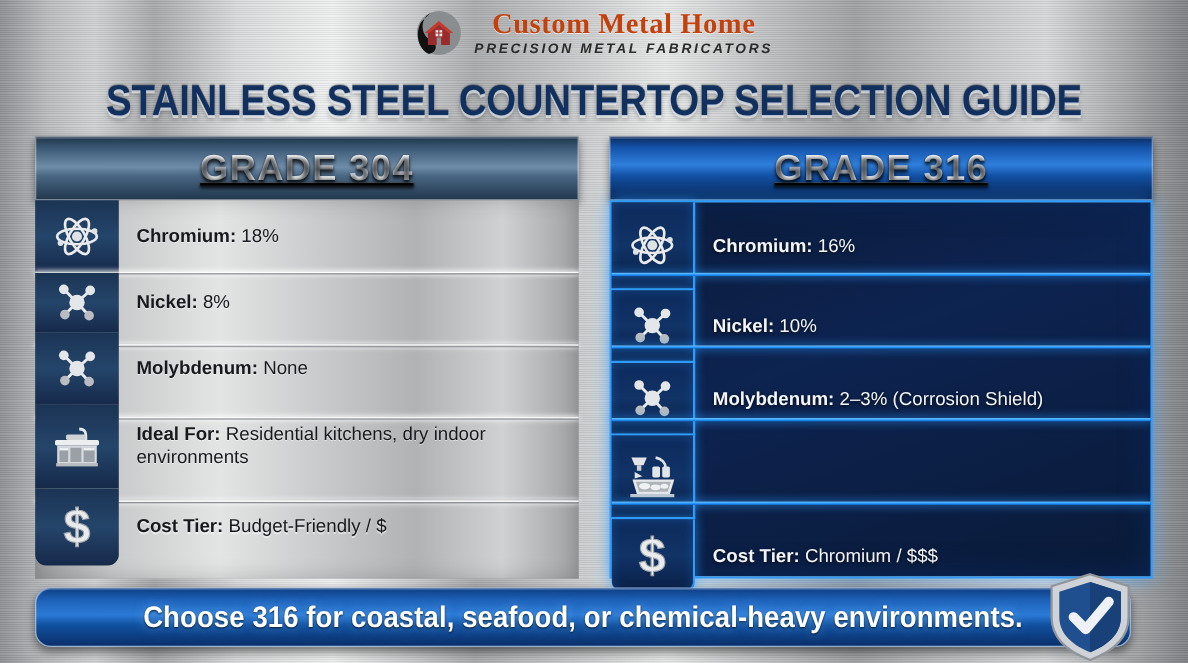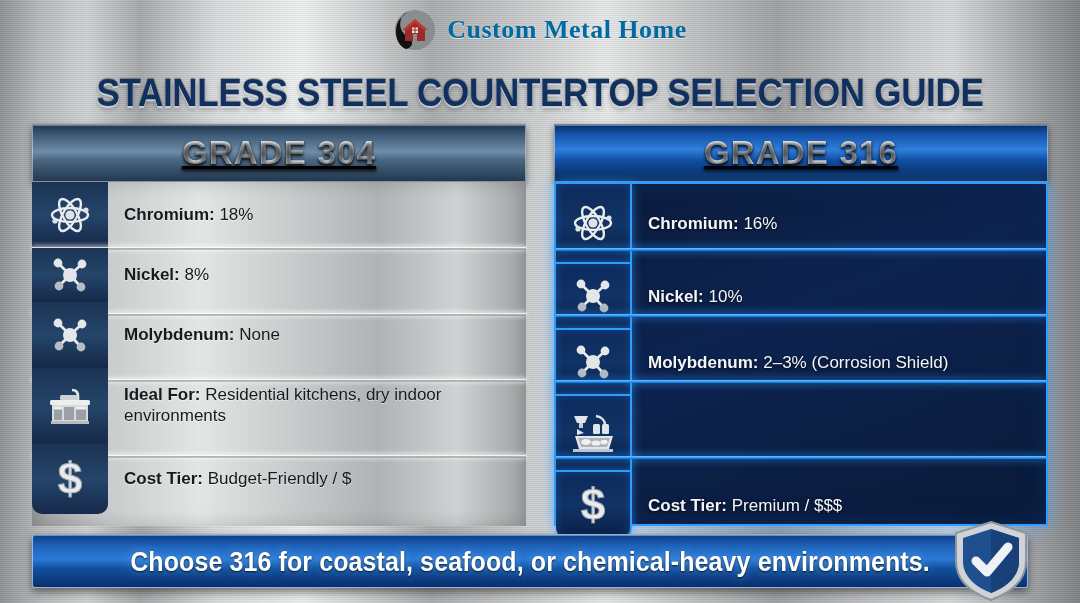--- a/index.html
+++ b/index.html
@@ -14,21 +14,21 @@
         #c6c8c9 48%, #e6e8e8 56%, #c0c2c3 64%, #9ea0a2 72%,
         #bdbfc1 80%, #d6d8d9 88%, #a3a5a7 95%, #7e8083 100%);
   }
 
   
   .logo-wrap{position:absolute;left:0;right:0;top:8px;display:flex;justify-content:center;align-items:center;gap:10px;}
   .logo-mark{width:44px;height:44px;position:relative;}
   .logo-text{display:flex;flex-direction:column;align-items:center;line-height:1;}
   .logo-title{
     font-family:"Liberation Serif","DejaVu Serif",serif;
-    font-size:26px;font-weight:700;color:#0369a1;letter-spacing:.5px;
+    font-size:26px;font-weight:700;color:#c2410c;letter-spacing:.5px;
     text-shadow:0 1px 0 rgba(255,255,255,.6);
   }
   .logo-sub{
     font-size:12.5px;font-weight:700;color:#2b2b2b;letter-spacing:2.4px;
     font-style:italic;margin-top:3px;
   }
 
   .main-title{
     position:absolute;left:0;right:0;top:70px;text-align:center;
     font-size:35px;font-weight:700;letter-spacing:-0.3px;
@@ -107,21 +107,21 @@
     position:absolute;left:0;right:0;height:3px;
     background:linear-gradient(180deg,#6fc6ff,#2f9dff 50%,#0c6fd4);
     box-shadow:0 0 9px rgba(47,157,255,.95);
   }
 
   
   .banner{
     position:absolute;left:32px;top:534px;width:994px;height:52px;
     background:linear-gradient(180deg,#0d3f86 0%,#1f64bb 22%,#2b7ad6 46%,#11519f 64%,#0a2f6b 100%);
     border:1px solid rgba(190,215,245,.75);
-    border-radius:3px;
+    border-radius:14px;
     box-shadow:0 4px 9px rgba(0,0,0,.5), inset 0 1px 0 rgba(255,255,255,.4);
     display:flex;align-items:center;justify-content:center;
   }
   .banner-text{
     font-size:25px;font-weight:700;color:#ffffff;letter-spacing:.1px;
     text-shadow:0 1px 2px rgba(0,0,0,.75), 0 0 9px rgba(120,190,255,.55);
     transform:scaleY(1.08);white-space:nowrap;
   }
   .shield{position:absolute;left:952px;top:519px;width:78px;height:84px;}
 
@@ -136,20 +136,21 @@
       <circle cx="22" cy="22" r="20" fill="#8a8d90"></circle>
       <path d="M14 4 C4 10 6 24 14 28 C22 32 20 40 13 41 C3 37 0 22 6 12 Z" fill="#111"></path>
       <path d="M22 12 L34 22 L32 22 L32 33 L24 33 L24 26 L20 26 L20 33 L12 33 L12 22 L10 22 Z" fill="#9b2b2b"></path>
       <path d="M22 11 L35 22 L31 22 L22 15 L13 22 L9 22 Z" fill="#c0392b"></path>
       <rect x="19" y="19" width="6" height="6" fill="#e8e8e8"></rect>
       <path d="M19 19 h6 M22 19 v6 M19 22 h6" stroke="#9b2b2b" stroke-width="1"></path>
     </svg>
   </div>
   <div class="logo-text">
     <div class="logo-title">Custom Metal Home</div>
+    <div class="logo-sub">PRECISION METAL FABRICATORS</div>
   </div>
 </div>
 
 <div class="main-title">STAINLESS STEEL COUNTERTOP SELECTION GUIDE</div>
 
 <div class="panel panel-left">
   <div class="panel-head">
     <span class="panel-head-text">GRADE 304</span>
   </div>
   <div class="panel-body">
@@ -356,21 +357,21 @@
     <div class="sep-right" style="top:272px"></div>
 
     <div class="row" style="height:68px">
       <div class="row-icon" style="border-radius:0 0 12px 12px">
         <svg class="icon-svg" width="44" height="48" viewBox="0 0 44 48">
           <text x="22" y="39" text-anchor="middle" font-family="Liberation Sans, sans-serif" font-size="44" font-weight="700" fill="#e8eaec" stroke="#9ea3a8" stroke-width="1">$</text>
         </svg>
       </div>
       <div class="row-text">
         <span class="row-label">Cost Tier:</span>
-        <span>Premium / $$$</span>
+        <span>Chromium / $$$</span>
       </div>
     </div>
 
   </div>
 </div>
 
 <div class="banner">
   <span class="banner-text">Choose 316 for coastal, seafood, or chemical-heavy environments.</span>
 </div>
 

